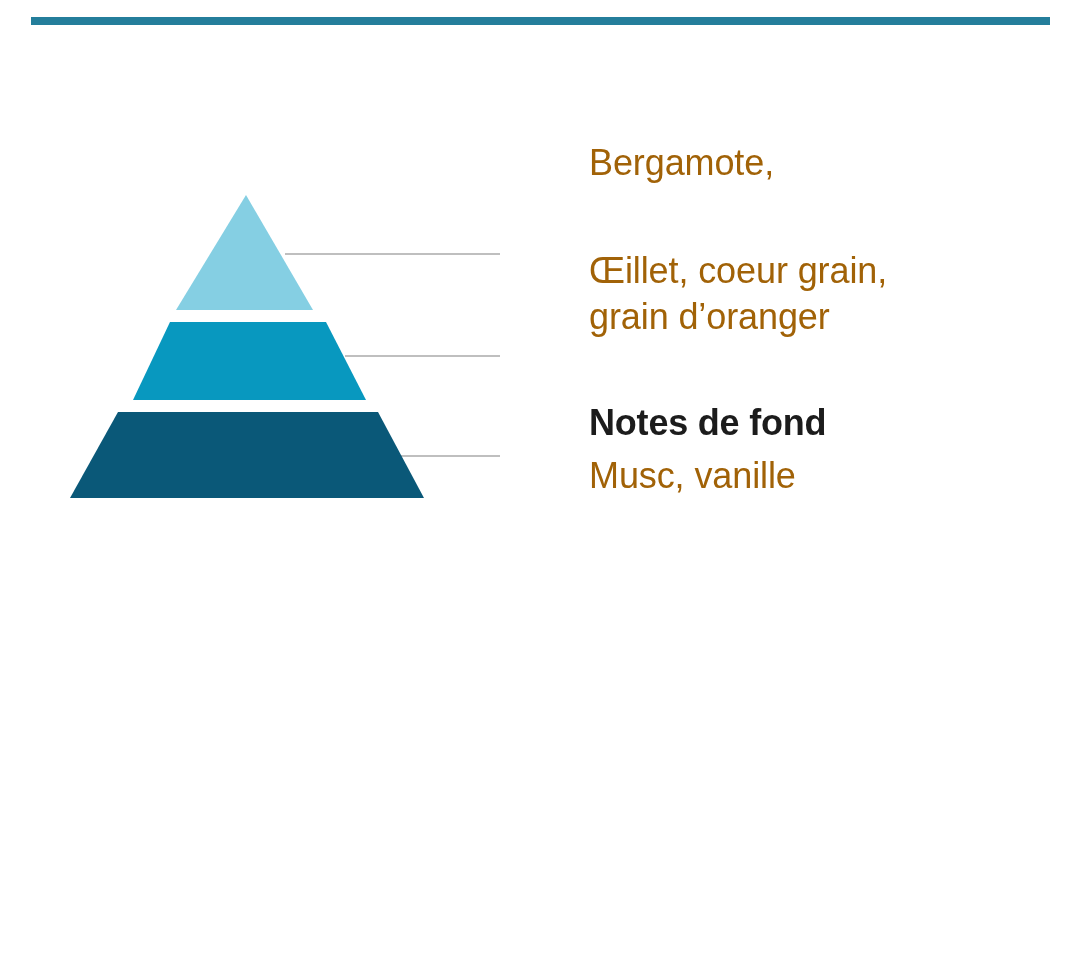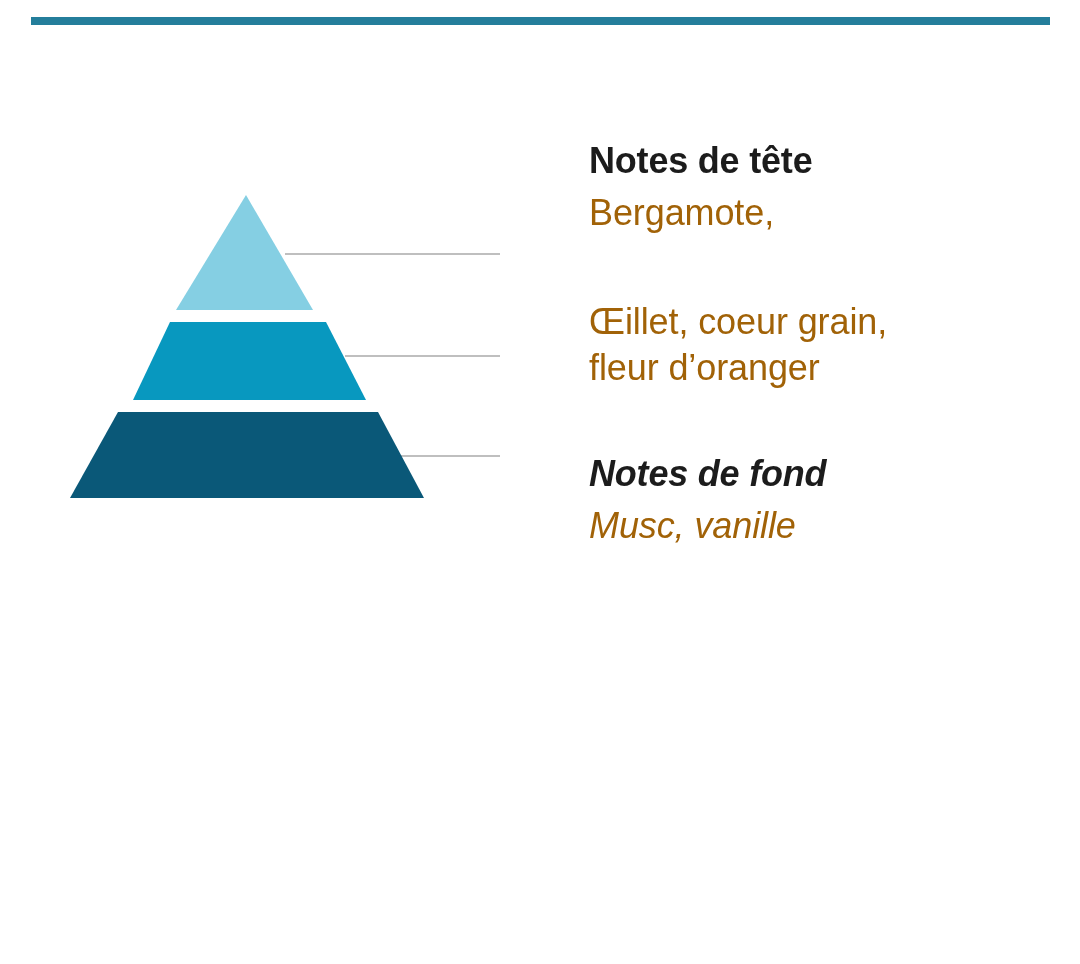--- a/index.html
+++ b/index.html
@@ -66,21 +66,20 @@
     position: absolute;
     left: 589px;
     top: 0;
     width: 470px;
   }
   .note-block {
     margin-bottom: 62px;
   }
   .note-block:last-child {
     margin-bottom: 16px;
-    font-style: italic;
   }
   .note-heading {
     font-size: 36px;
     font-weight: bold;
     color: #1C1C1C;
     line-height: 1.18;
     letter-spacing: -0.2px;
     margin: 0 0 8px 0;
   }
   .note-body {
@@ -114,30 +113,29 @@
 
       <polygon points="246,225 313,340 176,340" fill="#85CFE3"></polygon>
       <polygon points="170,352 326,352 366,430 133,430" fill="#0898BF"></polygon>
       <polygon points="118,442 378,442 424,528 70,528" fill="#0A5878"></polygon>
     </svg>
   </div>
 
   <div class="notes-column">
 
     <div class="note-block">
-      <div class="note-heading">Notes de tête</div>
       <div class="note-body">
         <span class="line">Bergamote,</span>
       </div>
     </div>
 
     <div class="note-block">
       <div class="note-body">
         <span class="line">Œillet, coeur grain,</span>
-        <span class="line">fleur d’oranger</span>
+        <span class="line">grain d’oranger</span>
       </div>
     </div>
 
     <div class="note-block">
       <div class="note-heading">Notes de fond</div>
       <div class="note-body">
         <span class="line">Musc, vanille</span>
       </div>
     </div>
 

